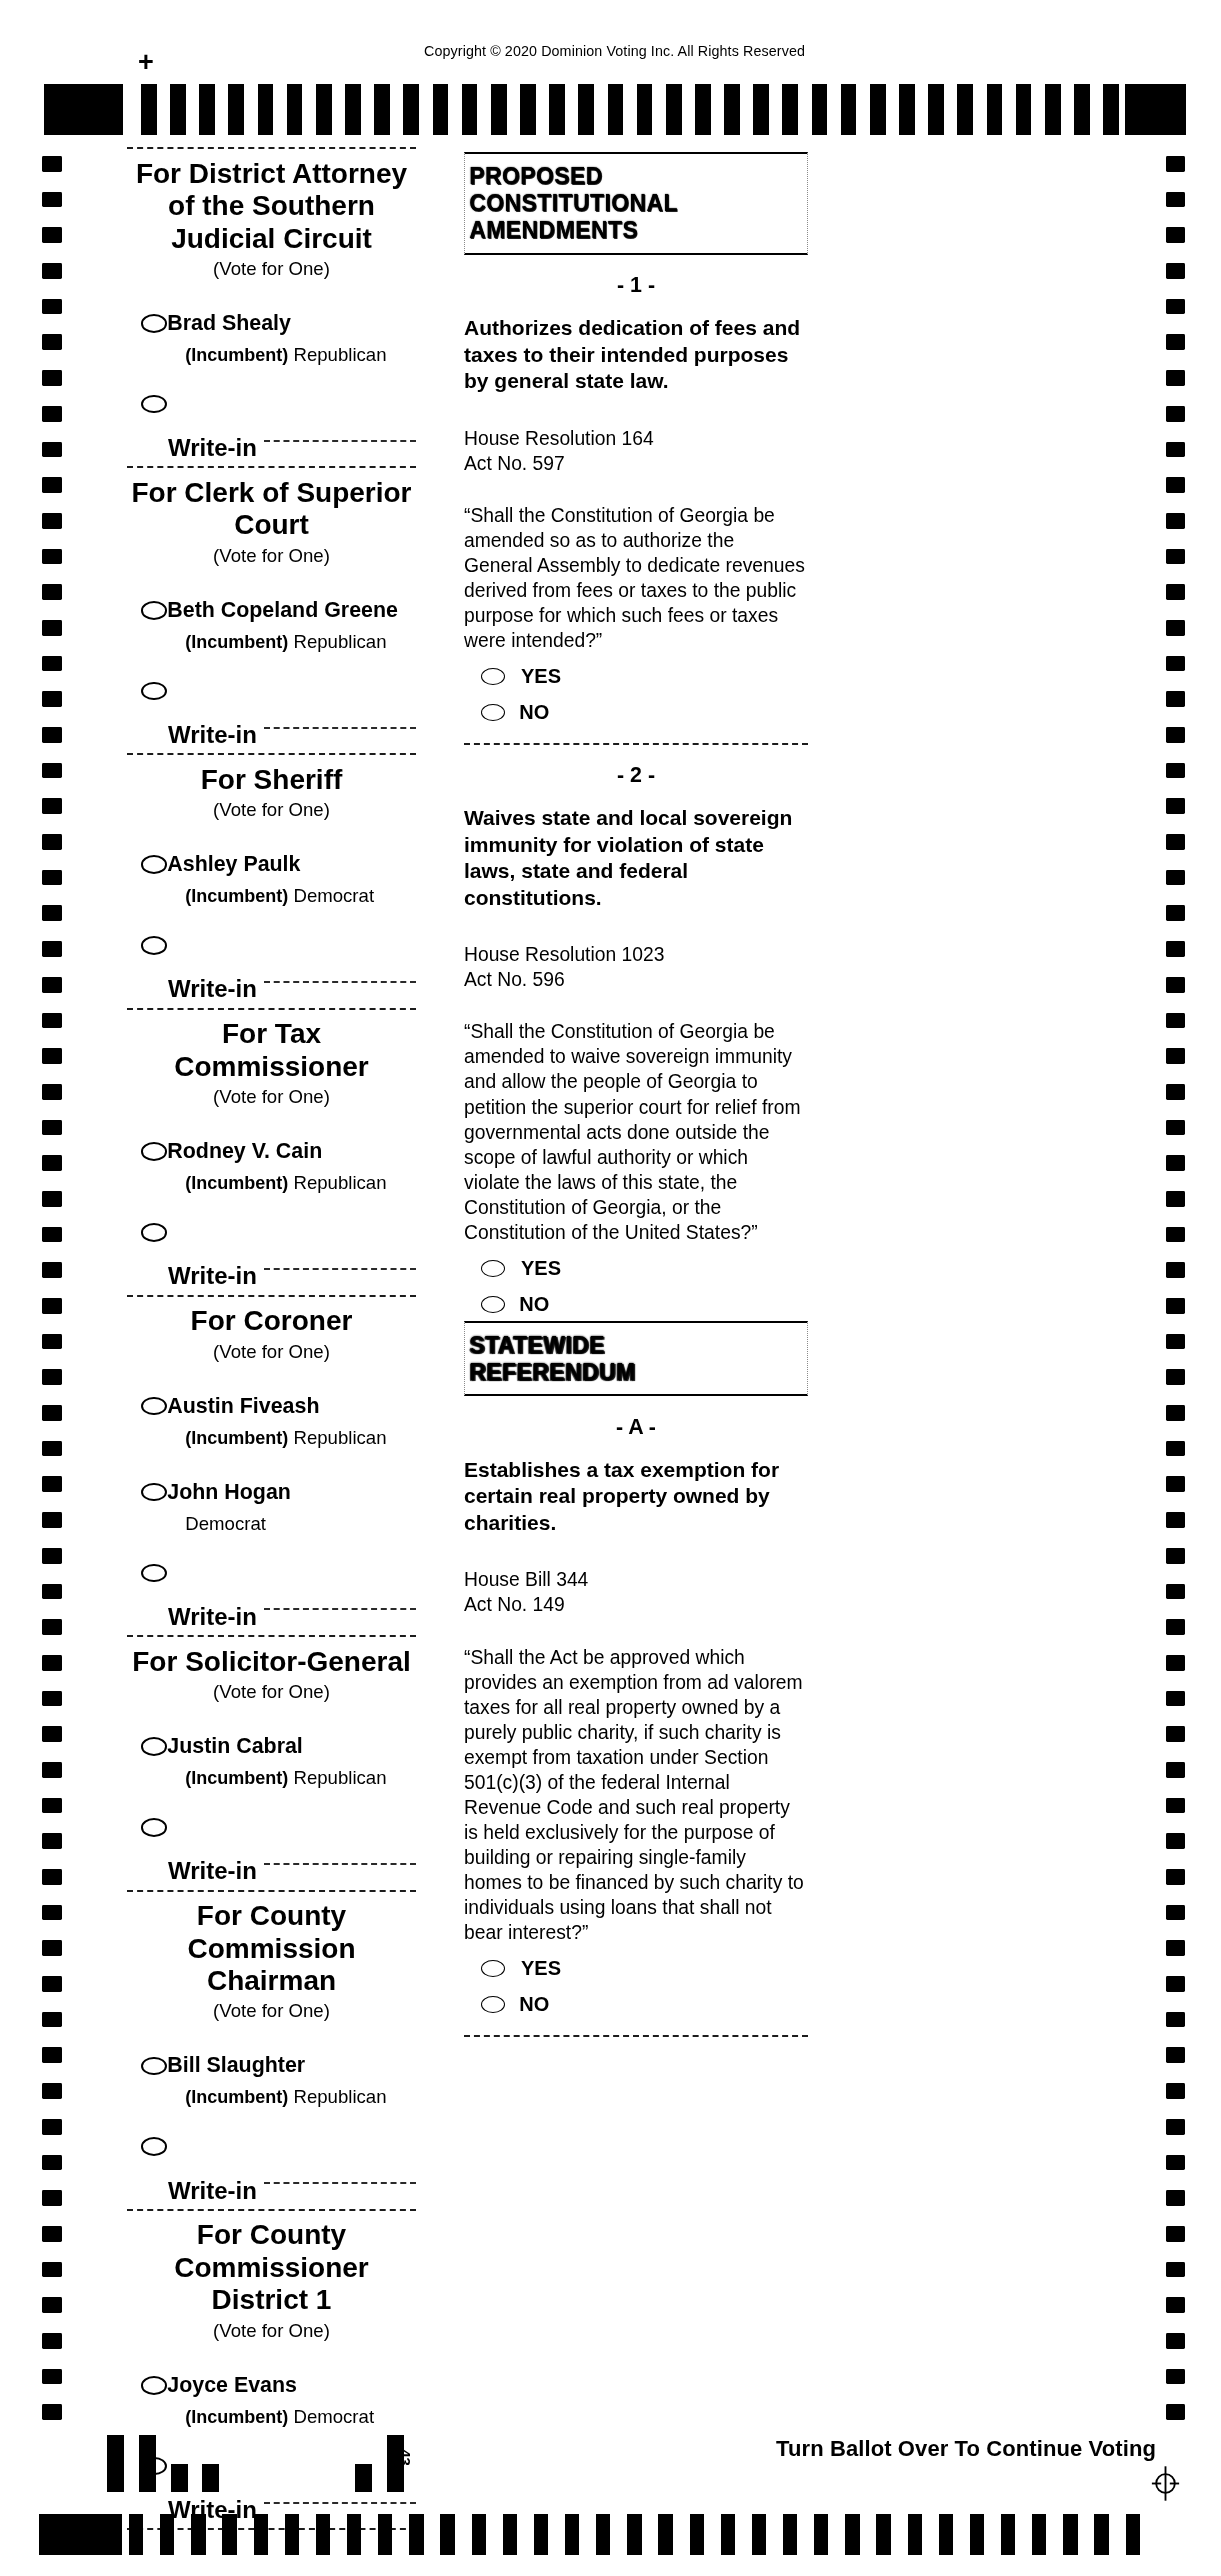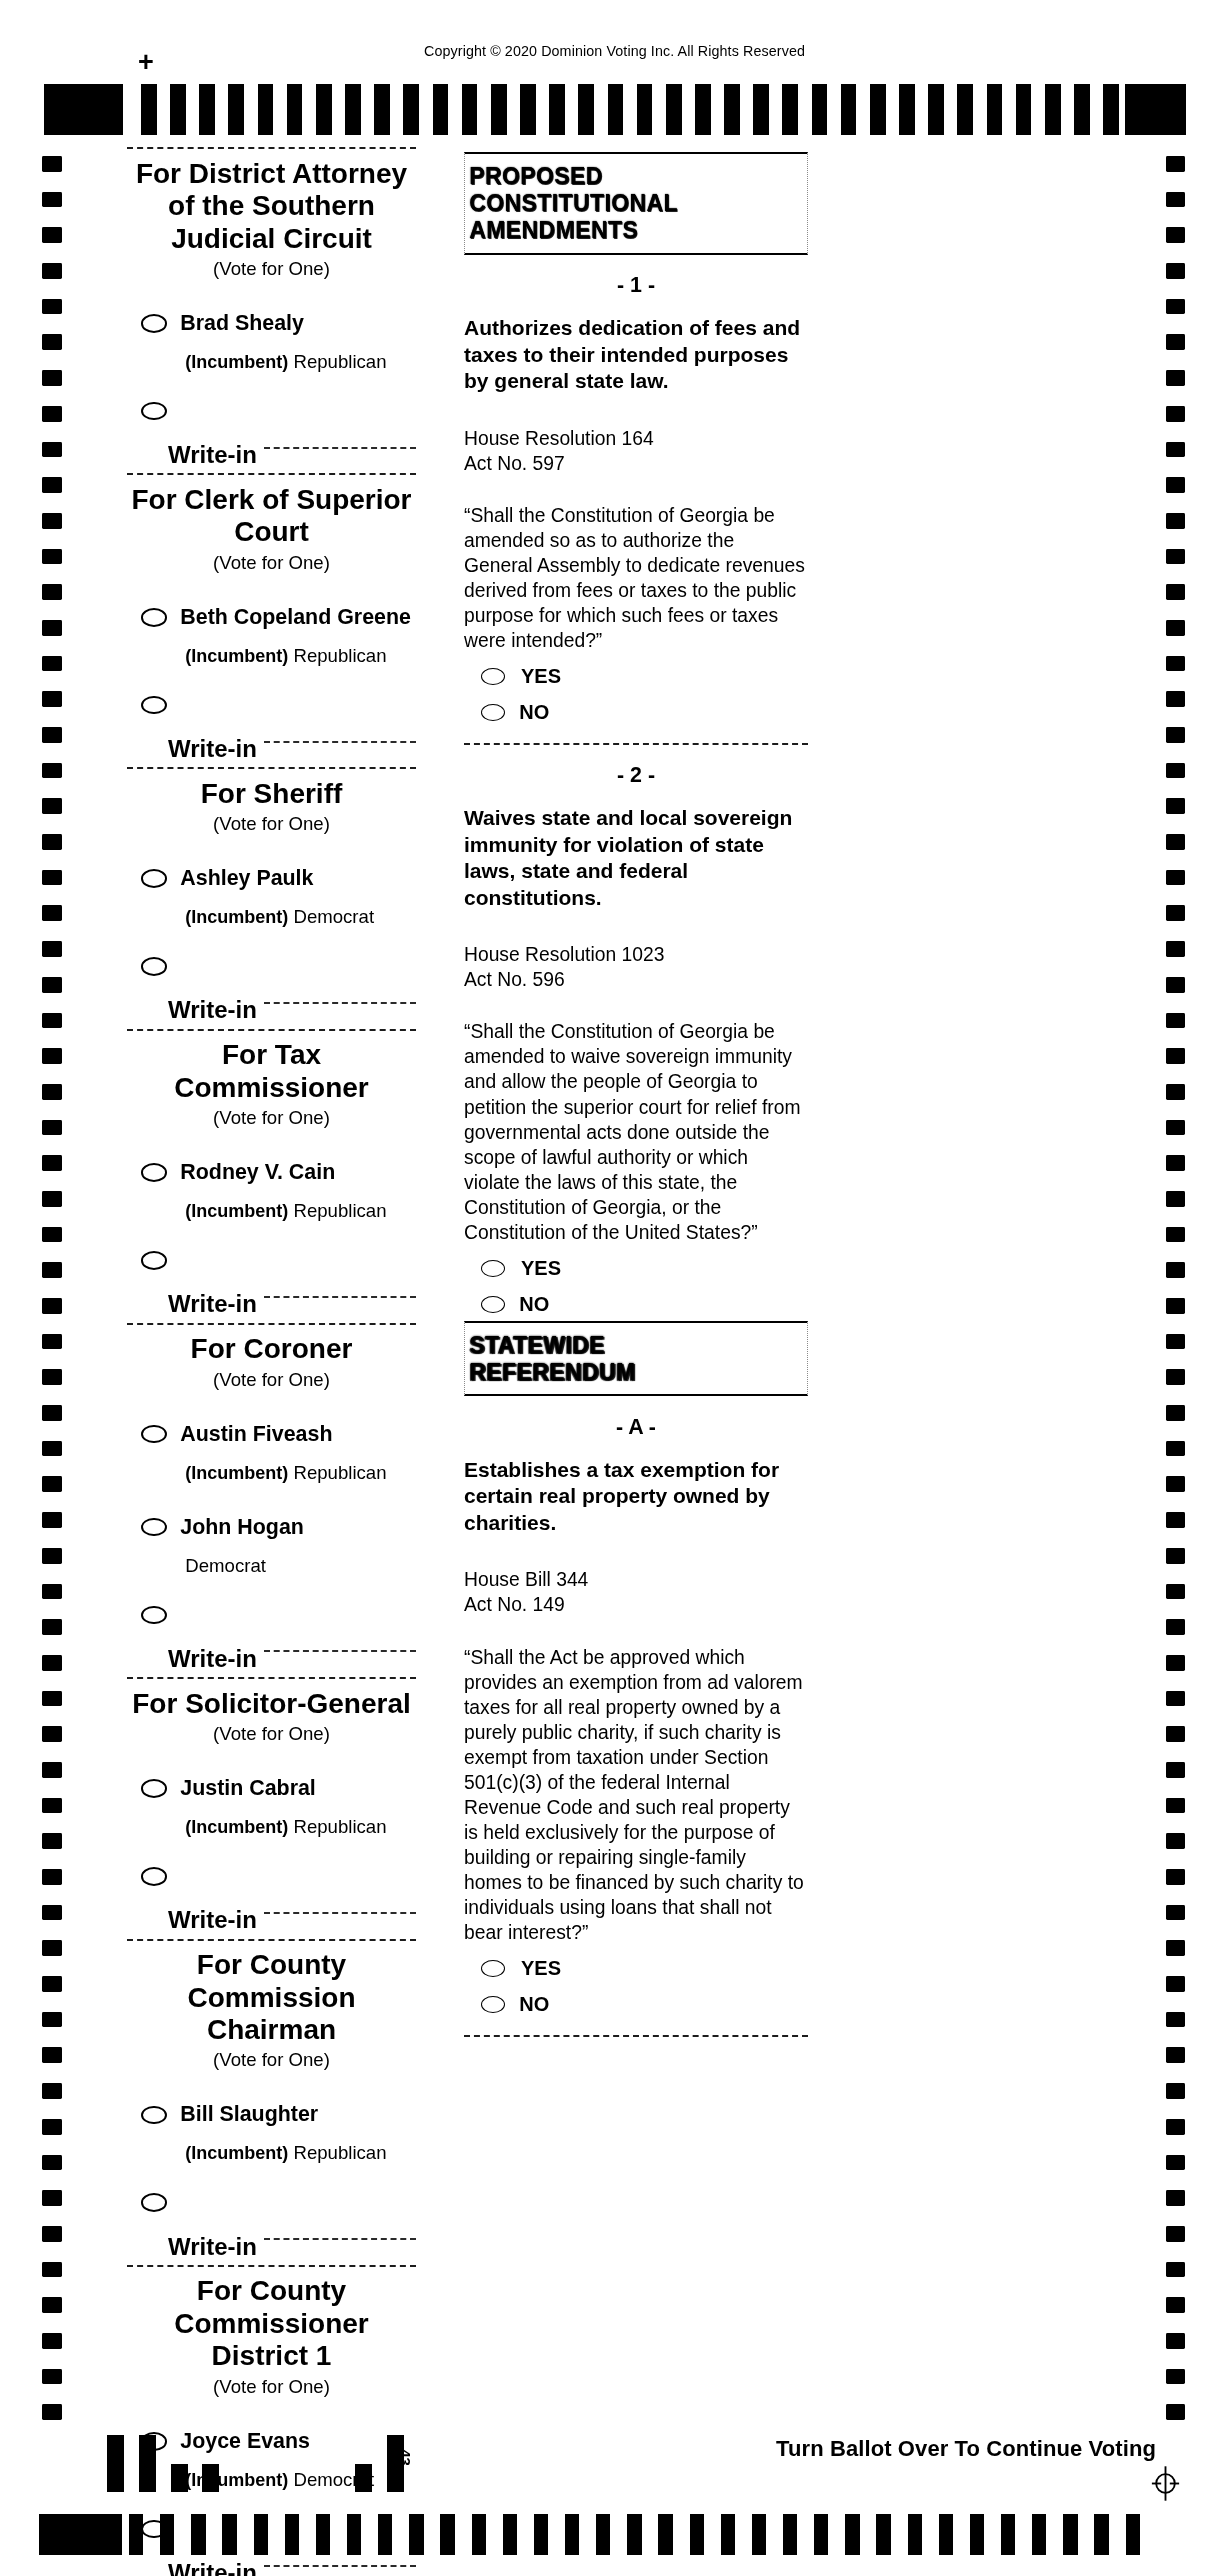--- a/index.html
+++ b/index.html
@@ -31,25 +31,25 @@
   
   .col-left  { left:127px; top:147px; width:289px; }
   .col-right { left:464px; top:152px; width:344px; }
 
   .c-sep { border-top:2.1px dashed #1c1c1c; height:0; }
 
   .contest-title { font-size:28px; font-weight:700; text-align:center; line-height:1.16; margin-top:8.6px; }
   .vote-for { font-size:18.6px; text-align:center; margin-top:2.9px; }
 
   .cand { margin:31px 0 0 14.3px; }
-  .cand-row { display:flex; align-items:center; gap:13px; }
+  .cand-row { display:flex; align-items:center; }
   .oval { display:inline-block; width:26px; height:18.6px; border:2.1px solid #000; border-radius:50%;
           background:#fff; flex:none; }
   .cand-name { font-size:21.4px; font-weight:700; }
-  .party-line { margin-left:44px; margin-top:15px; font-size:18.6px; }
+  .party-line { margin-left:44px; margin-top:8px; font-size:18.6px; }
   .inc { font-weight:700; font-size:18px; }
 
   .writein-oval { margin:29px 0 0 14.3px; }
   .w-row { display:flex; align-items:flex-start; margin:18.6px 0 4.3px 41px; }
   .w-label { font-size:24px; font-weight:700; }
   .w-line { flex:1; border-top:2.1px dashed #2a2a2a; margin-top:5.7px; margin-left:7.1px; }
 
   
   .m-box { border-top:2.9px solid #000; border-bottom:2.9px solid #000;
            border-left:1.4px dotted #8a8a8a; border-right:1.4px dotted #8a8a8a;

